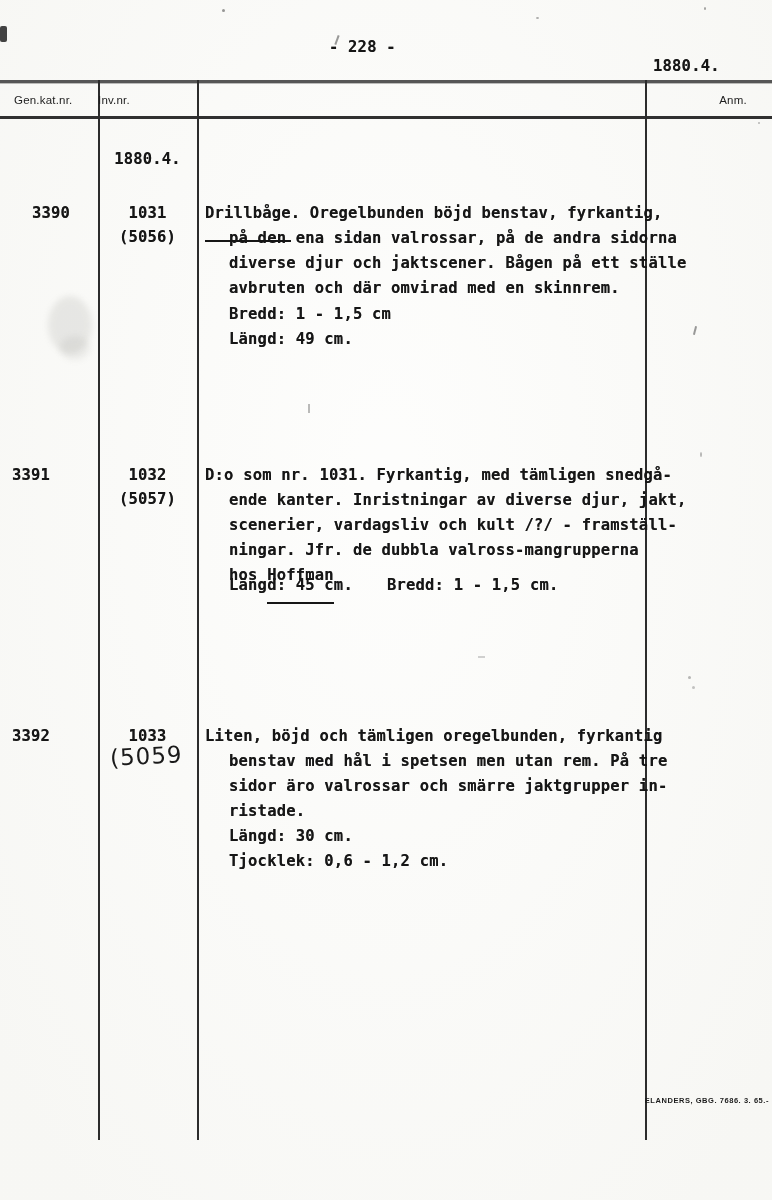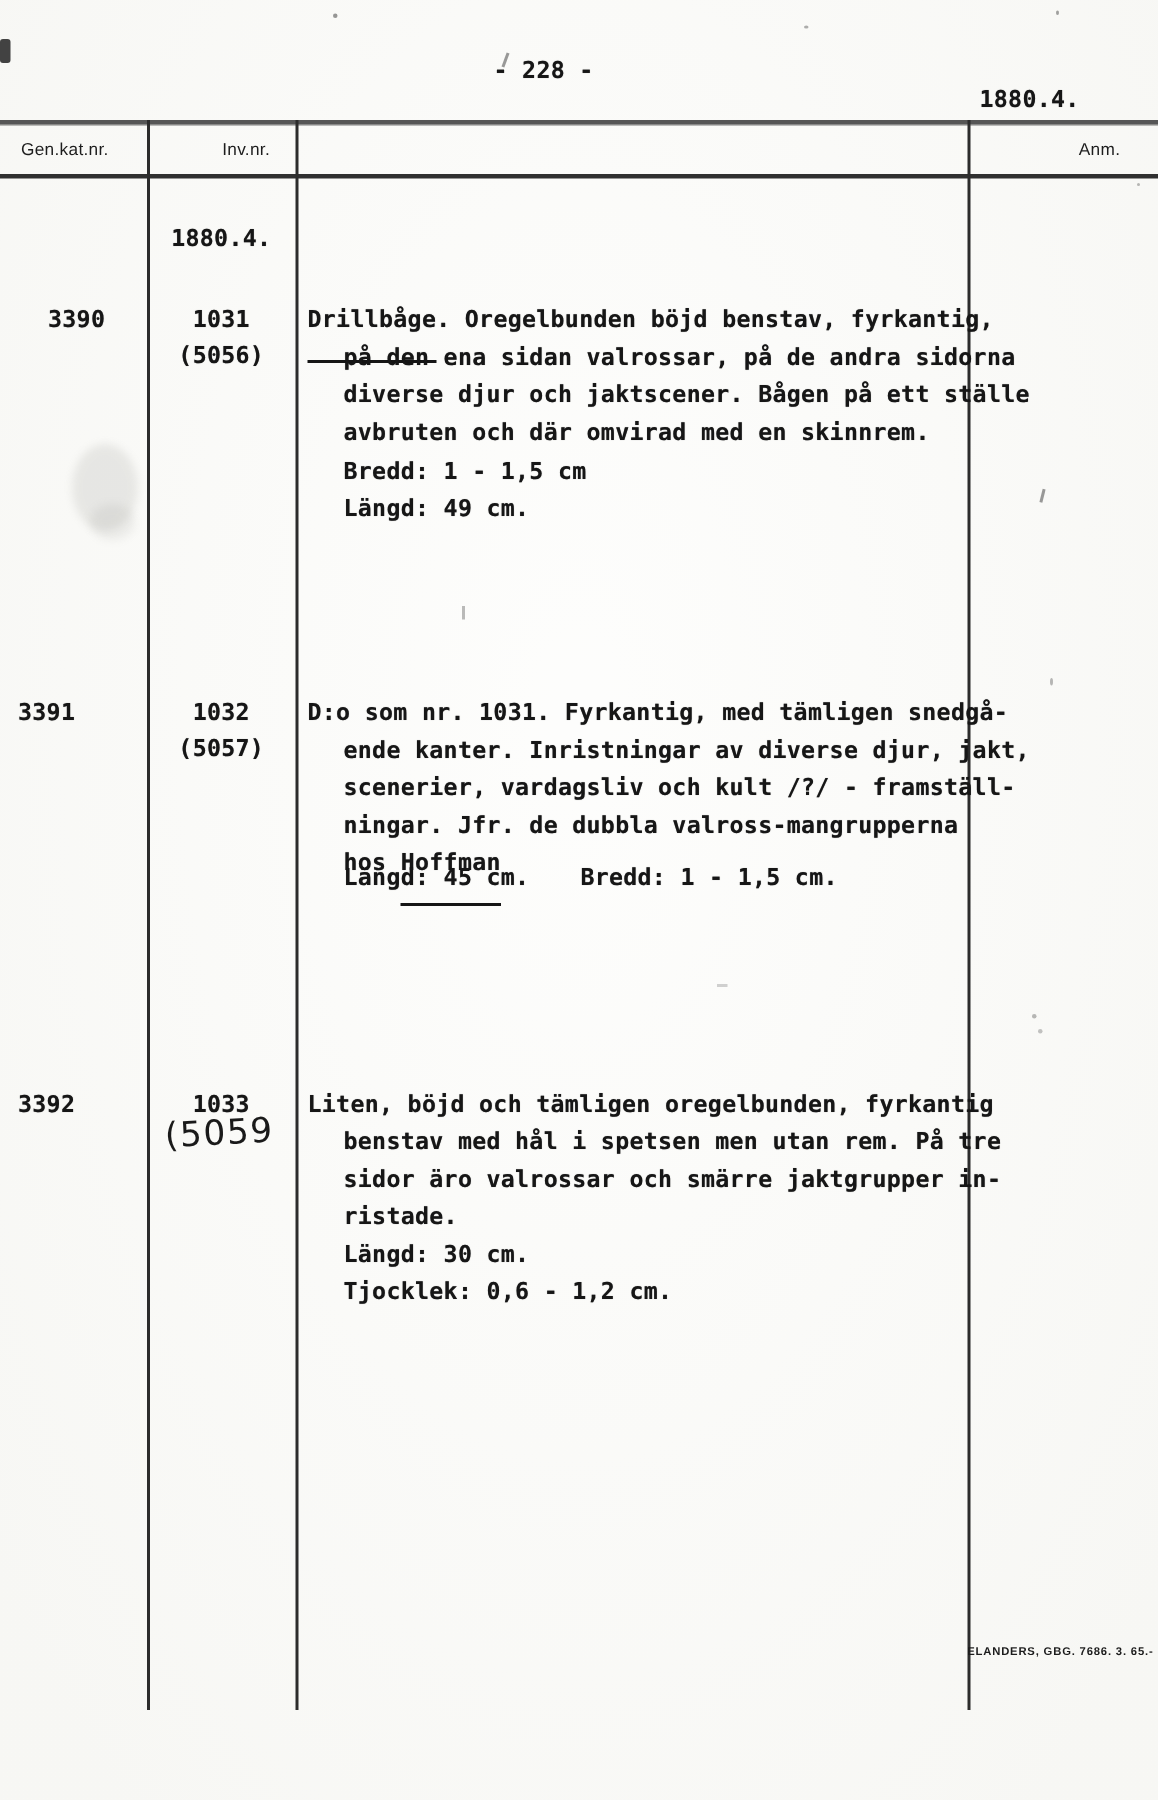--- a/index.html
+++ b/index.html
@@ -62,21 +62,21 @@
 <div class="tw" style="left:329px;top:37px;">- 228 -</div>
 <div class="tw" style="left:653px;top:56px;">1880.4.</div>
 
 <div class="hline top"></div>
 <div class="hline mid"></div>
 <div class="vline" style="left:98px;"></div>
 <div class="vline" style="left:197px;"></div>
 <div class="vline" style="left:645px;"></div>
 
 <div class="colhead" style="left:14px;">Gen.kat.nr.</div>
-<div class="colhead" style="left:98px;width:82px;text-align:right;">Inv.nr.</div>
+<div class="colhead" style="left:98px;width:82px;text-align:left;">Inv.nr.</div>
 <div class="colhead" style="left:645px;width:120px;text-align:center;margin-left:28px;">Anm.</div>
 
 <div class="tw invcol" style="top:149px;">1880.4.</div>
 
 <div class="tw gen" style="top:203px;margin-left:20px;">3390</div>
 <div class="tw invcol" style="top:203px;">1031</div>
 <div class="tw invcol" style="top:227px;">(5056)</div>
 <div class="tw desc" style="top:203px;"><span class="u">Drillbåge</span><span>. Oregelbunden böjd benstav, fyrkantig,</span></div>
 <div class="tw ind" style="top:228px;">på den ena sidan valrossar, på de andra sidorna</div>
 <div class="tw ind" style="top:253px;">diverse djur och jaktscener. Bågen på ett ställe</div>

